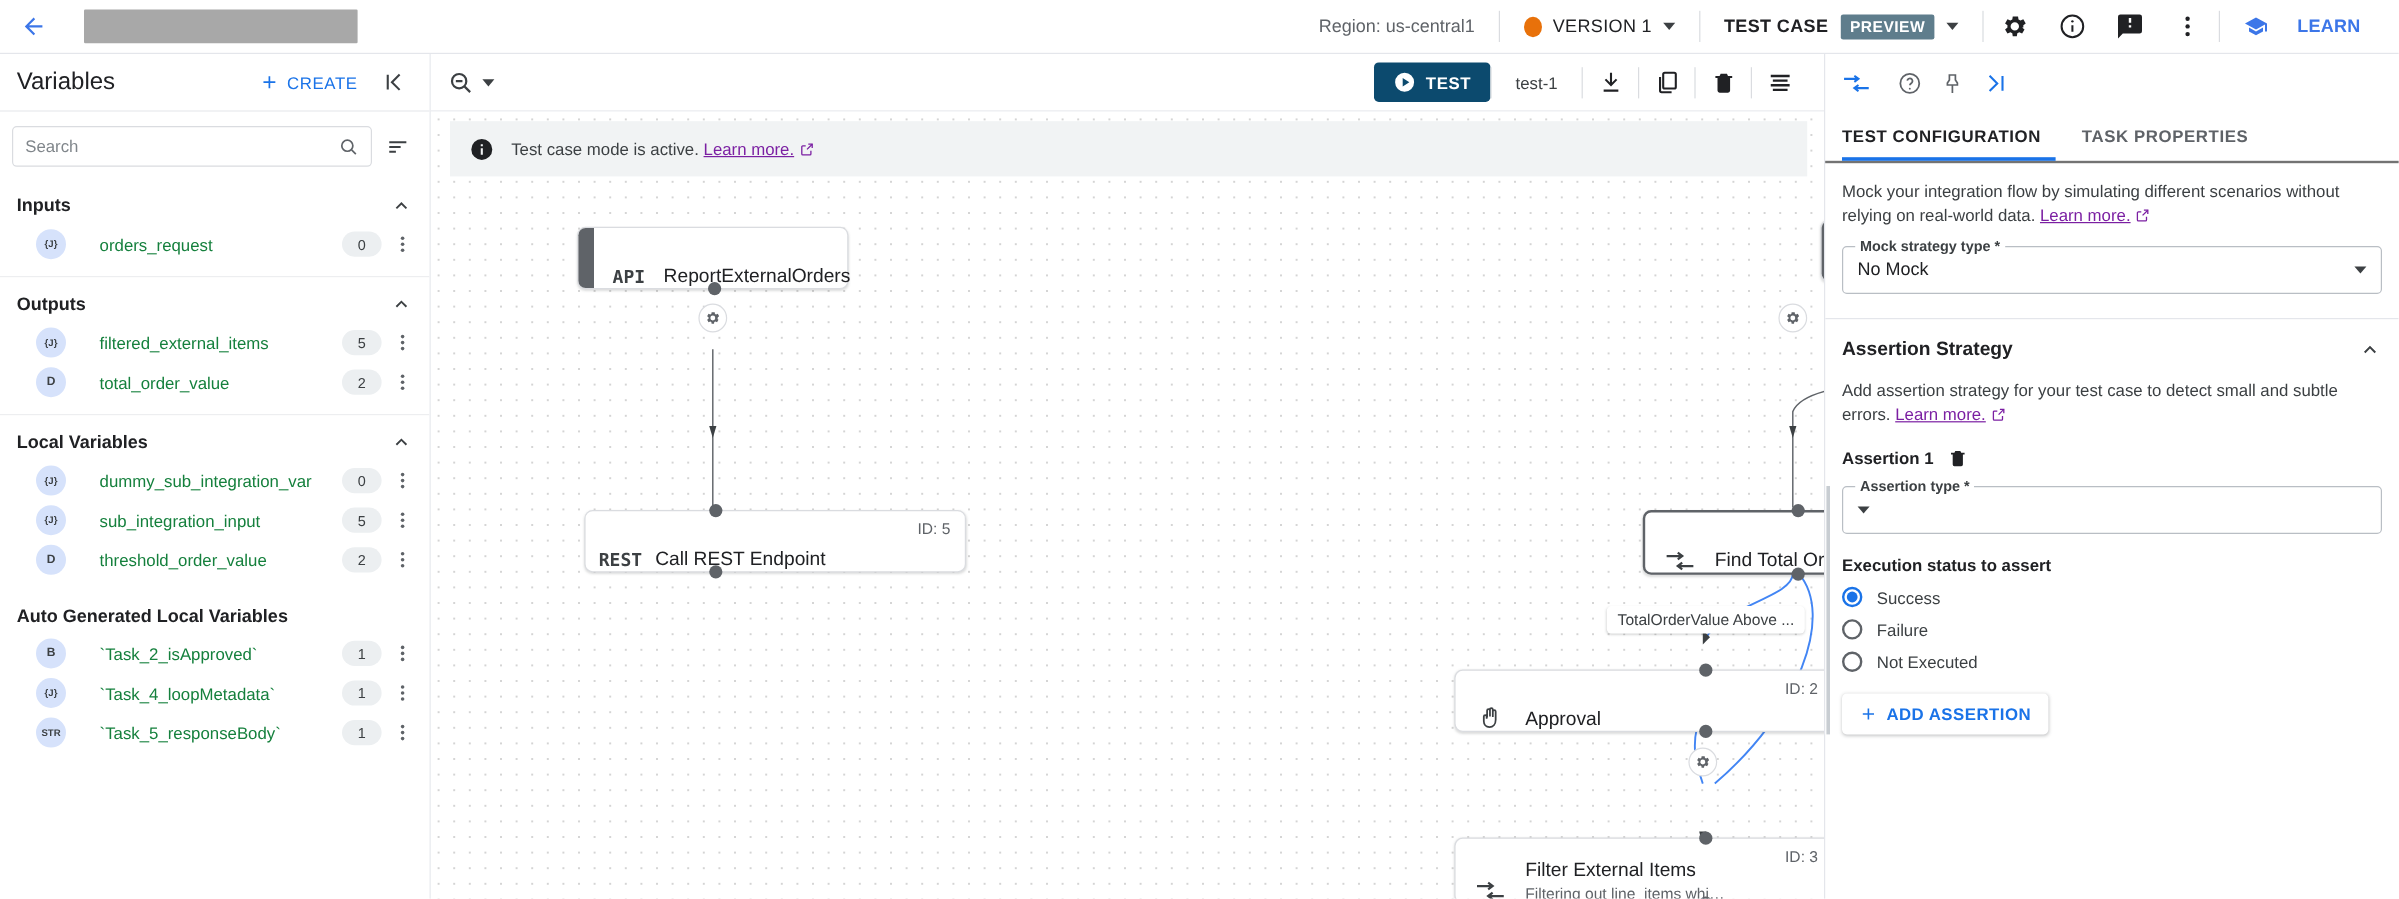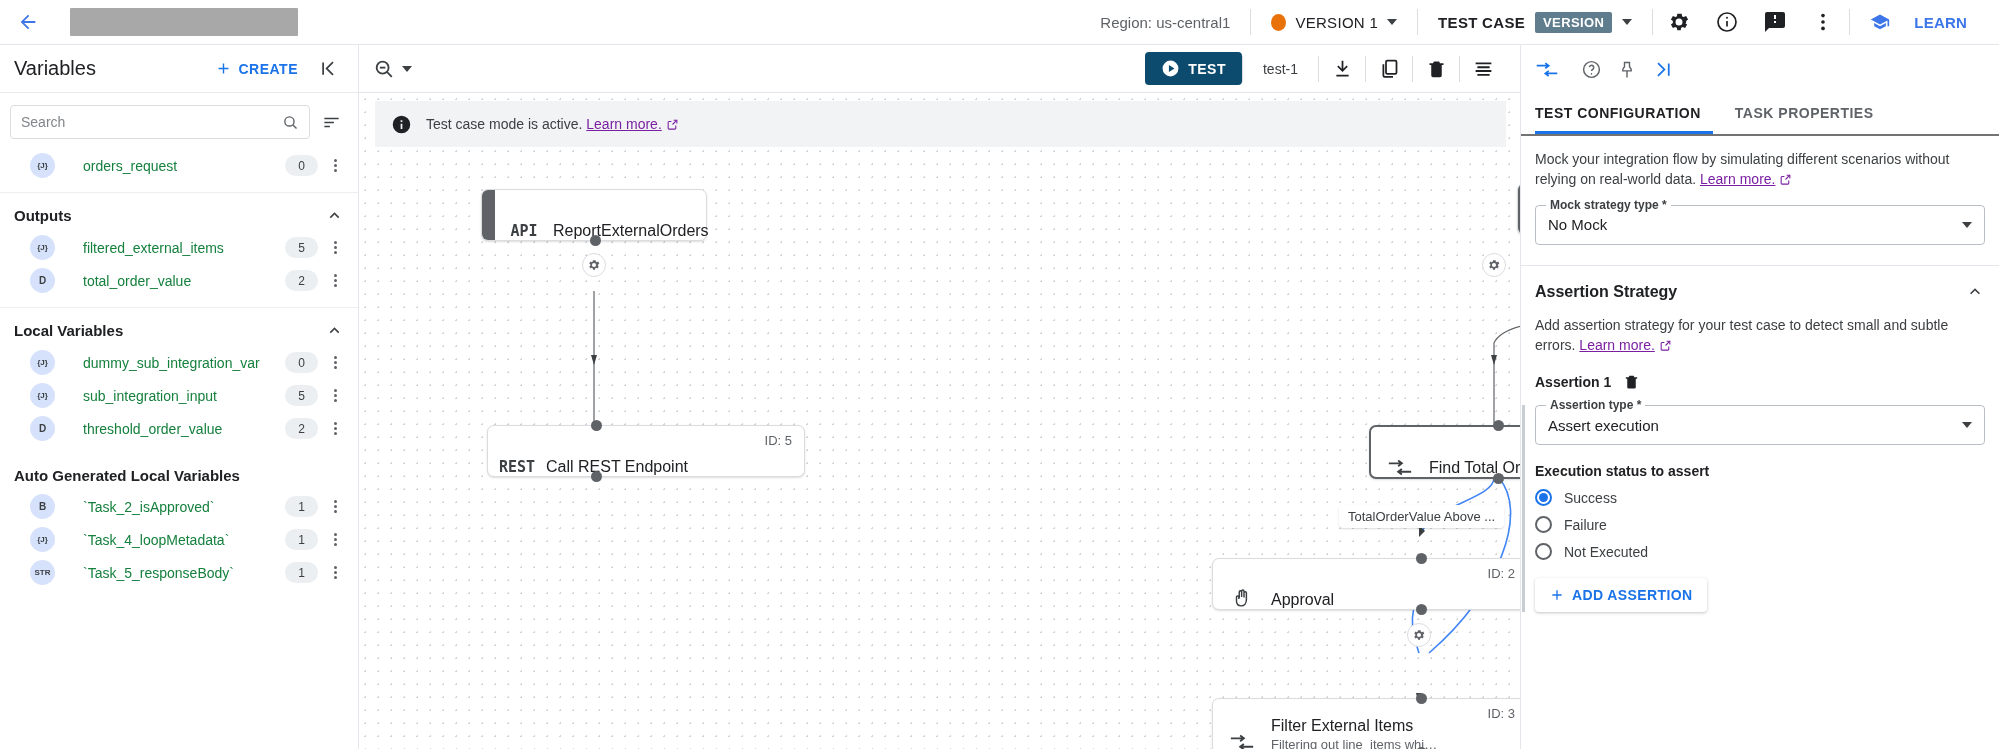--- a/index.html
+++ b/index.html
@@ -59,21 +59,21 @@
     width: 359px; flex: 0 0 359px; background: #fff;
     border-right: 1px solid #e4e6eb; display: flex; flex-direction: column; min-height: 0;
   }
   .sb-head {
     height: 48px; flex: 0 0 48px; display: flex; align-items: center;
     padding: 0 14px; border-bottom: 1px solid #e8eaed;
   }
   .sb-title { font-size: 20px; color: #202124; flex: 1 1 auto; }
   .sb-create {
     display: flex; align-items: center; gap: 6px; color: #1a73e8;
-    font-size: 14px; font-weight: bold; letter-spacing: .5px; cursor: pointer;
+    font-size: 14px; font-weight: normal; letter-spacing: .5px; cursor: pointer;
   }
   .sb-collapse {
     width: 34px; height: 34px; display: flex; align-items: center; justify-content: center;
     color: #3c4043; cursor: pointer; margin-left: 12px;
   }
   .sb-searchrow { display: flex; align-items: center; padding: 12px 14px 10px 10px; gap: 8px; }
   .sb-search {
     flex: 1 1 auto; height: 34px; border: 1px solid #dadce0; border-radius: 4px;
     display: flex; align-items: center; padding: 0 10px;
   }
@@ -235,21 +235,21 @@
     <div class="tb-region">Region: us-central1</div>
     <div class="tb-sep"></div>
     <div class="tb-version">
       <span class="ver-dot"></span>
       <span class="ver-text">VERSION 1</span>
       <span class="caret"></span>
     </div>
     <div class="tb-sep"></div>
     <div class="tb-testcase">
       <span class="tc-label">TEST CASE</span>
-      <span class="tc-preview">VERSION</span>
+      <span class="tc-preview">PREVIEW</span>
       <span class="caret"></span>
     </div>
     <div class="tb-sep"></div>
     <div class="tb-icon">
       <svg width="24" height="24" viewBox="0 0 24 24" fill="currentColor">
           <path d="M19.1 12.9a7 7 0 000-1.8l2-1.6-2-3.4-2.4 1a7 7 0 00-1.6-.9l-.4-2.5H10.3l-.4 2.5a7 7 0 00-1.6.9l-2.4-1-2 3.4 2 1.6a7 7 0 000 1.8l-2 1.6 2 3.4 2.4-1a7 7 0 001.6.9l.4 2.5h3.4l.4-2.5a7 7 0 001.6-.9l2.4 1 2-3.4-2-1.6zM12 15.5A3.5 3.5 0 1115.5 12 3.5 3.5 0 0112 15.5z"></path>
         </svg>
     </div>
     <div class="tb-icon">
       <svg width="24" height="24" viewBox="0 0 24 24" fill="none" stroke="currentColor" stroke-width="1.7">
@@ -309,20 +309,28 @@
       <div class="sb-sorticon">
         <svg width="19" height="19" viewBox="0 0 24 24" fill="currentColor">
             <path d="M3 6h18v2H3zM3 11h12v2H3zM3 16h7v2H3z"></path>
           </svg>
       </div>
     </div>
 
     <div class="sb-scroll">
 
       <div class="sb-group">
+        <div class="sb-grouphead">
+          <span class="sb-groupname">Inputs</span>
+          <span class="sb-chevron">
+            <svg width="19" height="19" viewBox="0 0 24 24" fill="currentColor">
+                <path d="M12 8l6 6-1.4 1.4L12 10.8 7.4 15.4 6 14z"></path>
+              </svg>
+          </span>
+        </div>
         <div class="sb-row">
           <span class="vtype sm">{J}</span>
           <span class="vname">orders_request</span>
           <span class="vcount">0</span>
           <span class="vmore">
               <span class="dots">
                 <i></i>
                 <i></i>
                 <i></i>
               </span>
@@ -698,21 +706,20 @@
         <span style="display:flex;color:#202124;cursor:pointer">
           <svg width="17" height="17" viewBox="0 0 24 24" fill="currentColor">
               <path d="M6 7h12v13a2 2 0 01-2 2H8a2 2 0 01-2-2zM9 4h6l1 2h4v2H4V6h4z"></path>
             </svg>
         </span>
       </div>
 
       <div class="assert-wrap">
         <div class="field">
           <span class="field-label">Assertion type *</span>
-          <span class="field-val">Assert execution</span>
           <span class="caret"></span>
         </div>
 
         <div class="radio-title">Execution status to assert</div>
 
         <div class="radio-row">
           <span class="radio on"></span>
           <span class="radio-label">Success</span>
         </div>
         <div class="radio-row">

